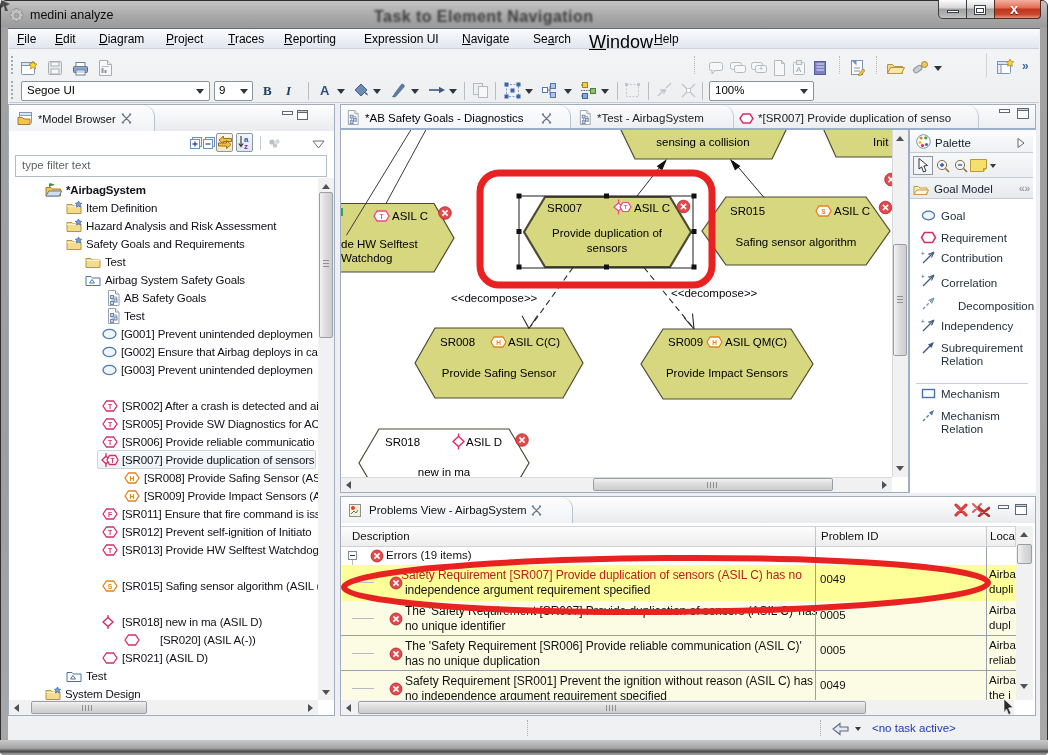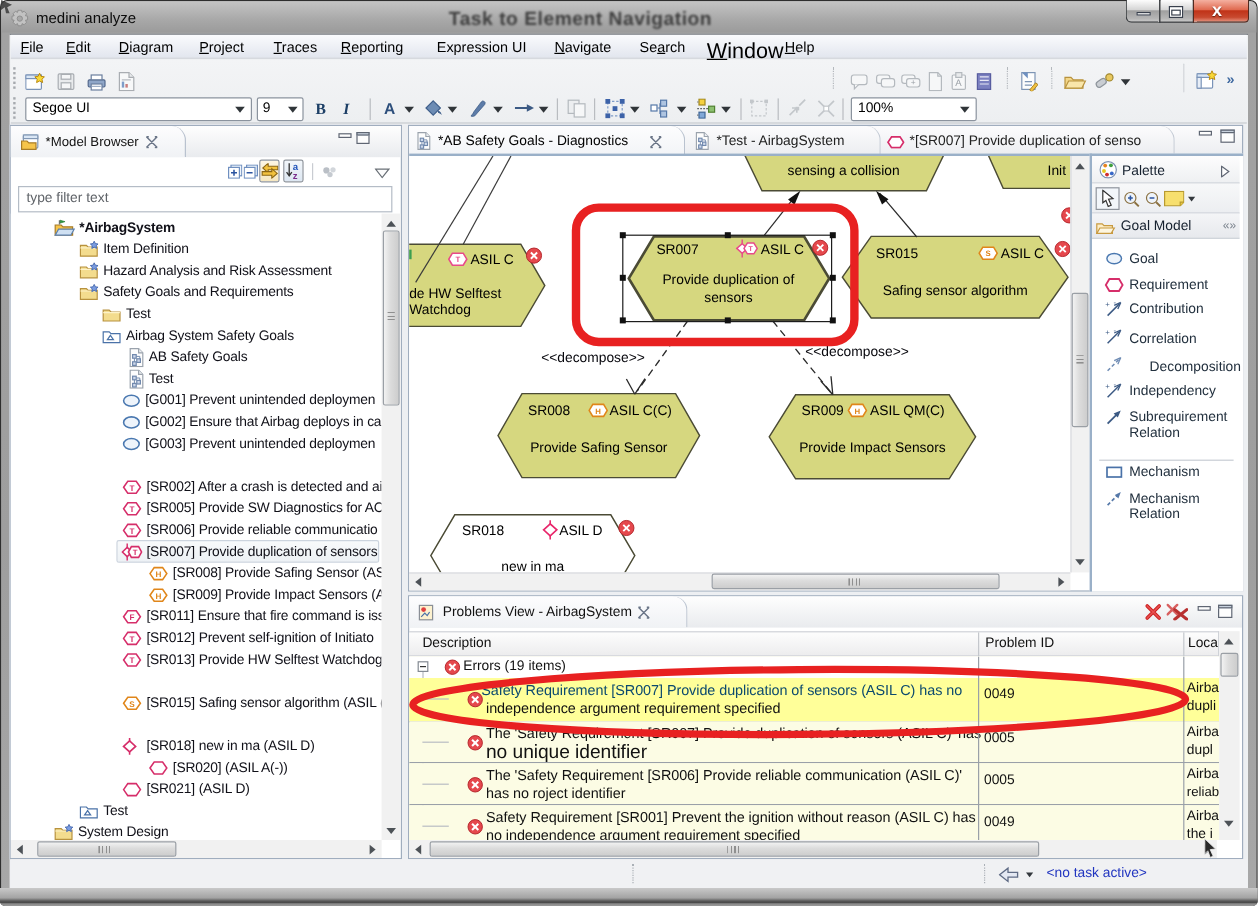--- a/index.html
+++ b/index.html
@@ -428,21 +428,21 @@
       </svg>
       <span>[SR015] Safing sensor algorithm (ASIL (</span>
     </div>
     <div class="a trow" style="left:92px;top:435px;display:flex;align-items:center;gap:3px">
       <svg width="18" height="16" viewBox="0 0 18 16" style="flex:none">
         <line x1="7" y1="1" x2="7" y2="15" stroke="#d62e6a" stroke-width="1.3"></line>
         <path d="M2,8 L7,3.5 L12,8 L7,12.5 Z" fill="#fff" stroke="#d62e6a" stroke-width="1.4"></path>
       </svg>
       <span>[SR018] new in ma (ASIL D)</span>
     </div>
-    <div class="a trow" style="left:114px;top:453px;display:flex;align-items:center;gap:3px">
+    <div class="a trow" style="left:114px;top:453px;display:flex;align-items:center;gap:19px">
       <svg width="18" height="16" viewBox="0 0 18 16" style="flex:none">
         <polygon points="2.0,8 5.5,3.0 12.5,3.0 16.0,8 12.5,13.0 5.5,13.0" fill="#fff" stroke="#d62e6a" stroke-width="1.3"></polygon>
       </svg>
       <span>[SR020]  (ASIL A(-))</span>
     </div>
     <div class="a trow" style="left:92px;top:471px;display:flex;align-items:center;gap:3px">
       <svg width="18" height="16" viewBox="0 0 18 16" style="flex:none">
         <polygon points="2.0,8 5.5,3.0 12.5,3.0 16.0,8 12.5,13.0 5.5,13.0" fill="#fff" stroke="#d62e6a" stroke-width="1.3"></polygon>
       </svg>
       <span>[SR021]  (ASIL D)</span>
@@ -754,48 +754,48 @@
     <div class="a tx" style="left:45px;top:2px;font-size:11.5px;color:#111">Errors (19 items)</div>
     <div class="a" style="left:11px;top:13px;width:1px;height:128px;background:#b8bcc2"></div>
     <div class="a" style="left:0;top:18px;width:675px;height:37px;background:#ffff99;border-bottom:1px solid #9aa0a8"></div>
     <div class="a" style="left:11px;top:35px;width:22px;height:1px;background:#b8bcc2"></div>
     <div class="a" style="left:48px;top:29px">
       <svg width="14" height="14" viewBox="0 0 14 14" style="flex:none">
         <circle cx="7" cy="7" r="6" fill="#e5484d" stroke="#b3252a" stroke-width="0.8"></circle>
         <path d="M4.4,4.4 L9.6,9.6 M9.6,4.4 L4.4,9.6" stroke="#fff" stroke-width="1.7"></path>
       </svg>
     </div>
-    <div class="a tx" style="left:60px;top:21px;font-size:12px;letter-spacing:-0.05px;color:#0c4a6e">Safety Requirement [SR007] Provide duplication of sensors (ASIL C) has no</div>
+    <div class="a tx" style="left:60px;top:21px;font-size:12px;letter-spacing:-0.05px;color:#b91c1c">Safety Requirement [SR007] Provide duplication of sensors (ASIL C) has no</div>
     <div class="a tx" style="left:64px;top:36px;font-size:12px;letter-spacing:-0.05px;color:#111">independence argument requirement specified</div>
     <div class="a tx" style="left:479px;top:26px;font-size:11.5px;color:#111">0049</div>
     <div class="a tx" style="left:648px;top:21px;font-size:11.5px;color:#111">Airba</div>
     <div class="a tx" style="left:648px;top:36px;font-size:11.5px;color:#111">dupli</div>
     <div class="a" style="left:0;top:54px;width:675px;height:35px;background:#fcfce4;border-bottom:1px solid #9aa0a8"></div>
     <div class="a" style="left:11px;top:71px;width:22px;height:1px;background:#b8bcc2"></div>
     <div class="a" style="left:48px;top:65px">
       <svg width="14" height="14" viewBox="0 0 14 14" style="flex:none">
         <circle cx="7" cy="7" r="6" fill="#e5484d" stroke="#b3252a" stroke-width="0.8"></circle>
         <path d="M4.4,4.4 L9.6,9.6 M9.6,4.4 L4.4,9.6" stroke="#fff" stroke-width="1.7"></path>
       </svg>
     </div>
     <div class="a tx" style="left:64px;top:57px;font-size:12px;letter-spacing:-0.05px;color:#111">The 'Safety Requirement [SR007] Provide duplication of sensors (ASIL C)' has</div>
-    <div class="a tx" style="left:64px;top:72px;font-size:16px;letter-spacing:-0.05px;color:#111">no unique identifier</div>
+    <div class="a tx" style="left:64px;top:72px;font-size:12px;letter-spacing:-0.05px;color:#111">no unique identifier</div>
     <div class="a tx" style="left:479px;top:62px;font-size:11.5px;color:#111">0005</div>
     <div class="a tx" style="left:648px;top:57px;font-size:11.5px;color:#111">Airba</div>
     <div class="a tx" style="left:648px;top:72px;font-size:11.5px;color:#111">dupl</div>
     <div class="a" style="left:0;top:89px;width:675px;height:35px;background:#fcfce4;border-bottom:1px solid #9aa0a8"></div>
     <div class="a" style="left:11px;top:106px;width:22px;height:1px;background:#b8bcc2"></div>
     <div class="a" style="left:48px;top:100px">
       <svg width="14" height="14" viewBox="0 0 14 14" style="flex:none">
         <circle cx="7" cy="7" r="6" fill="#e5484d" stroke="#b3252a" stroke-width="0.8"></circle>
         <path d="M4.4,4.4 L9.6,9.6 M9.6,4.4 L4.4,9.6" stroke="#fff" stroke-width="1.7"></path>
       </svg>
     </div>
     <div class="a tx" style="left:64px;top:92px;font-size:12px;letter-spacing:-0.05px;color:#111">The 'Safety Requirement [SR006] Provide reliable communication (ASIL C)'</div>
-    <div class="a tx" style="left:64px;top:107px;font-size:12px;letter-spacing:-0.05px;color:#111">has no roject identifier</div>
+    <div class="a tx" style="left:64px;top:107px;font-size:12px;letter-spacing:-0.05px;color:#111">has no unique duplication</div>
     <div class="a tx" style="left:479px;top:97px;font-size:11.5px;color:#111">0005</div>
     <div class="a tx" style="left:648px;top:92px;font-size:11.5px;color:#111">Airba</div>
     <div class="a tx" style="left:648px;top:107px;font-size:11px;color:#111">reliab</div>
     <div class="a" style="left:0;top:124px;width:675px;height:36px;background:#fcfce4;border-bottom:1px solid #9aa0a8"></div>
     <div class="a" style="left:11px;top:141px;width:22px;height:1px;background:#b8bcc2"></div>
     <div class="a" style="left:48px;top:135px">
       <svg width="14" height="14" viewBox="0 0 14 14" style="flex:none">
         <circle cx="7" cy="7" r="6" fill="#e5484d" stroke="#b3252a" stroke-width="0.8"></circle>
         <path d="M4.4,4.4 L9.6,9.6 M9.6,4.4 L4.4,9.6" stroke="#fff" stroke-width="1.7"></path>
       </svg>

